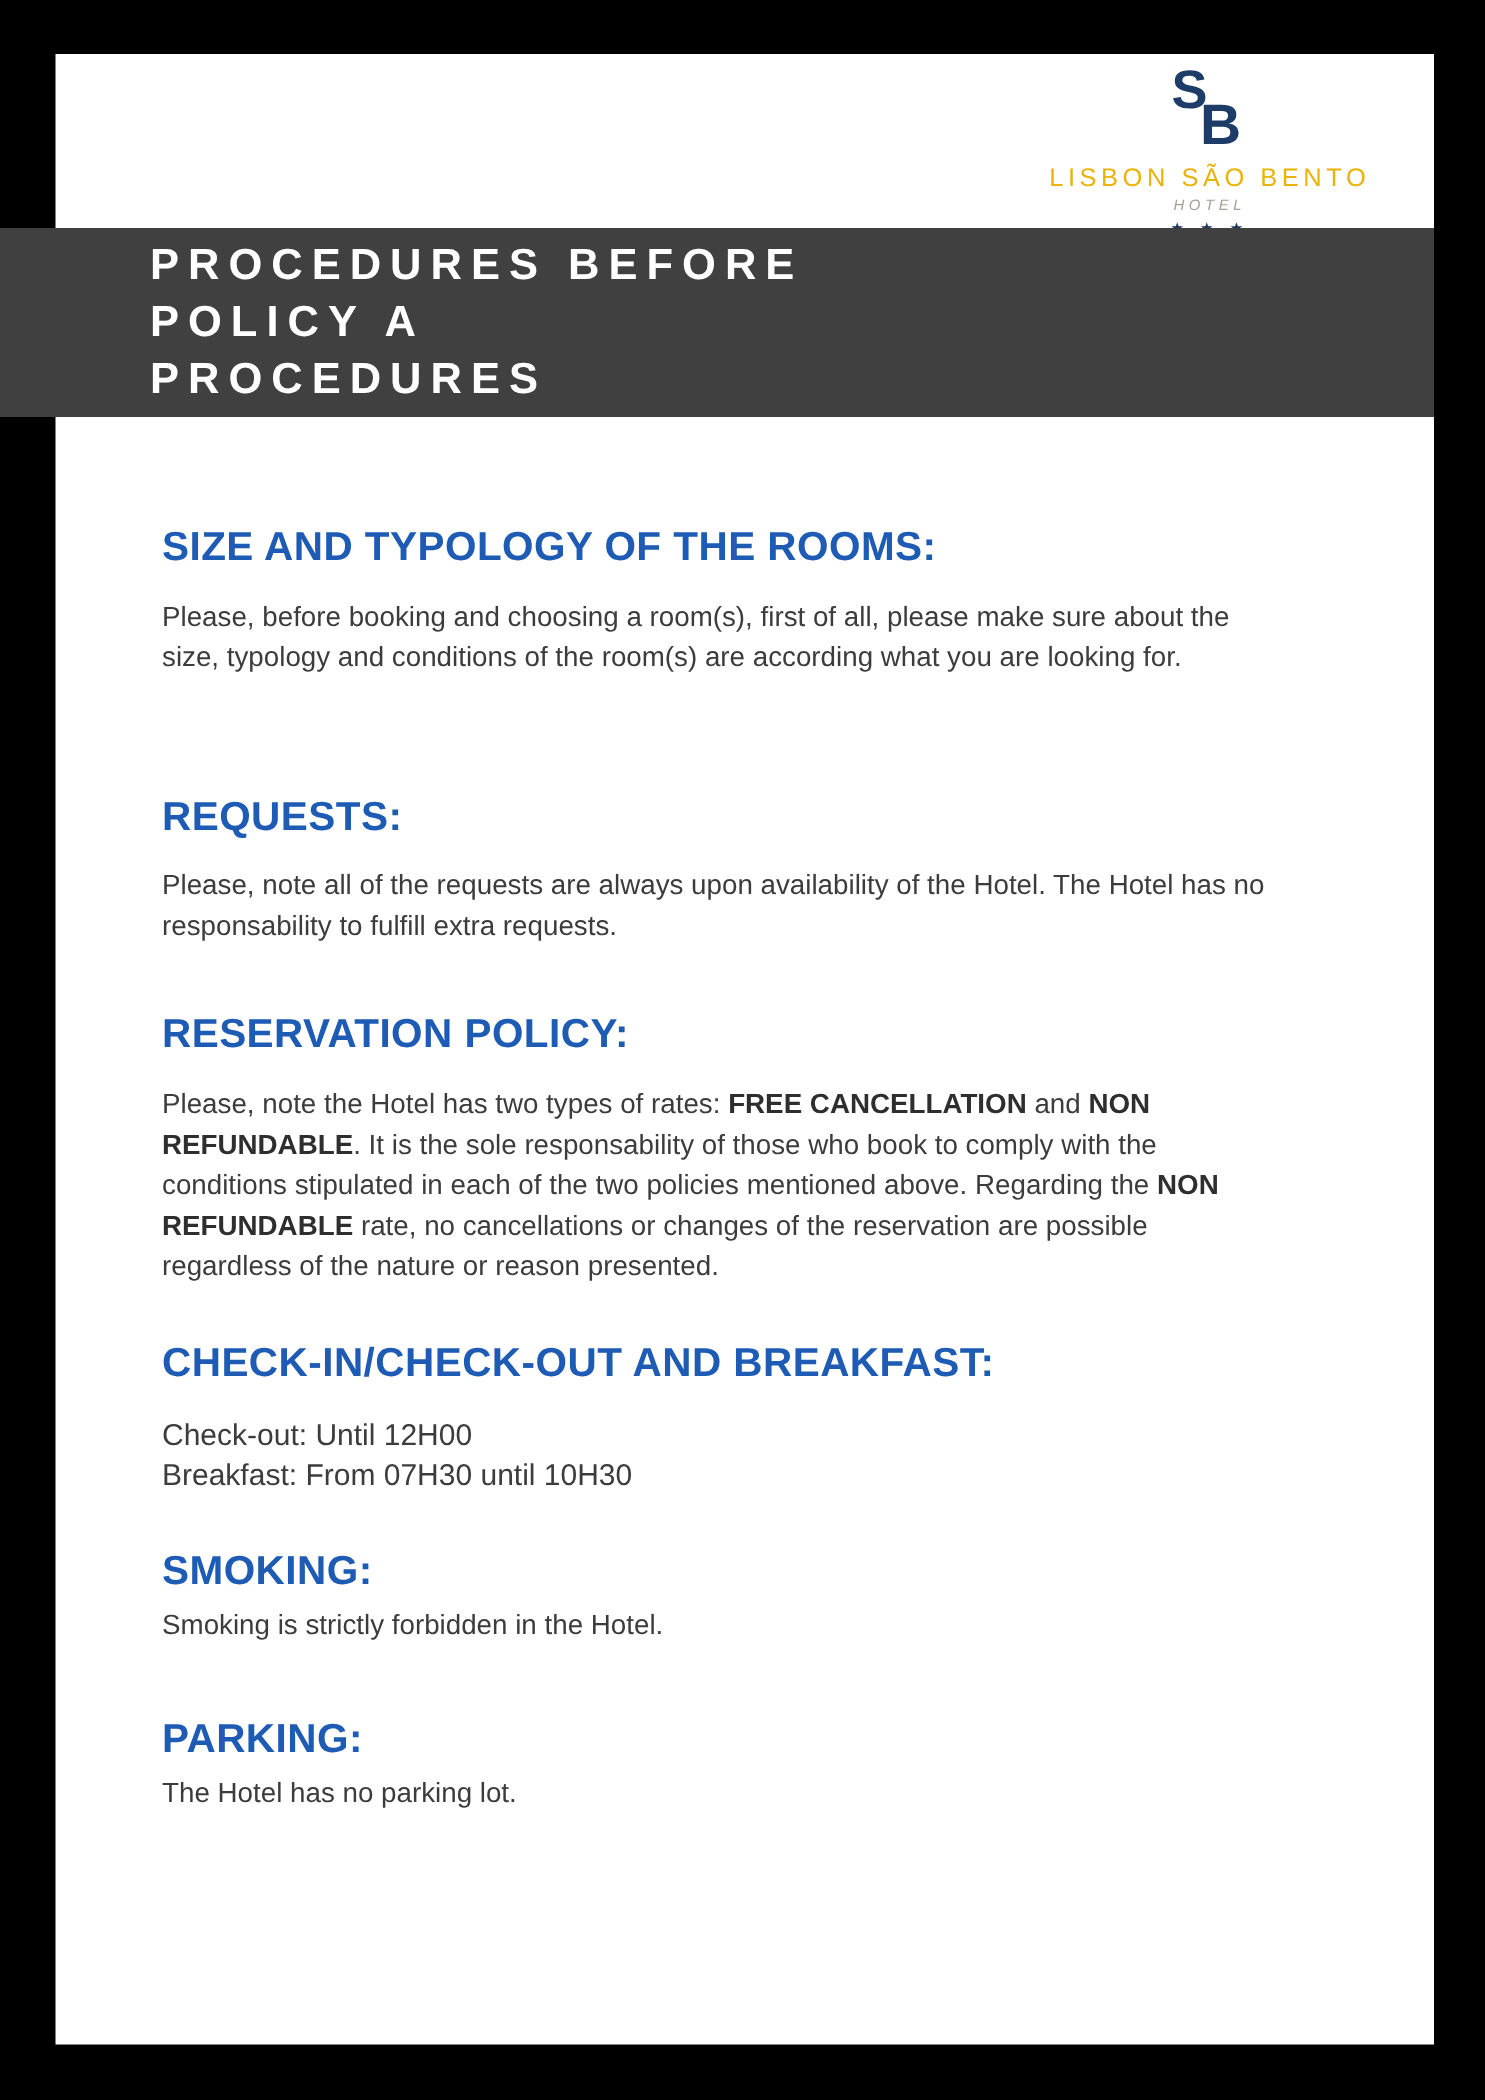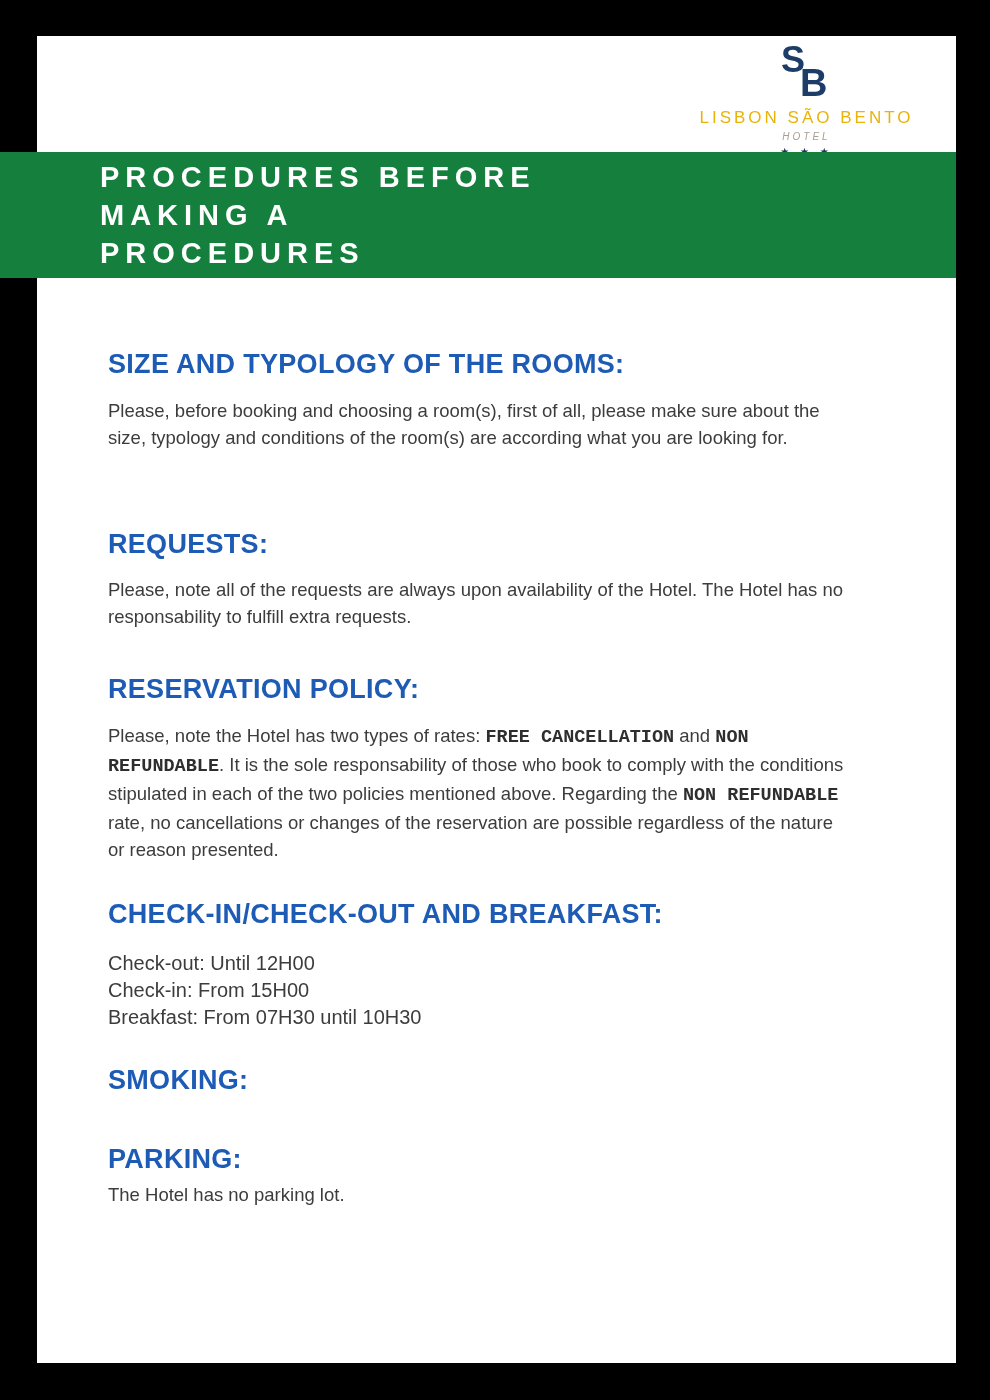--- a/index.html
+++ b/index.html
@@ -25,39 +25,39 @@
   .hotel-label {
     margin-top: 6px; font-size: 10px; letter-spacing: 3px;
     color: #a89e92; font-weight: 400; font-style: italic;
   }
   .star-rating {
     margin-top: 5px; font-size: 10px; letter-spacing: 4px; color: #22355c;
   }
   
   .banner {
     position: absolute; left: 0; top: 152px; width: 956px; height: 126px;
-    background: #15803d; box-sizing: border-box;
+    background: #404040; box-sizing: border-box;
     display: flex; flex-direction: column; justify-content: center;
     padding-left: 100px;
   }
   .banner-line {
     color: #ffffff; font-size: 29px; font-weight: 800;
     letter-spacing: 6px; line-height: 38px;
   }
   
   .content { position: absolute; left: 108px; top: 330px; width: 737px; }
   .sec-heading {
     margin: 0; color: #1d5bb4; font-size: 27px; font-weight: 800;
     letter-spacing: 0.3px; line-height: 32px;
   }
   .sec-body {
     margin: 0; color: #3c3c3c; font-size: 18.5px; line-height: 27px;
     font-weight: 400;
   }
-  .sec-body b { font-weight: 700; color: #2e2e2e; font-family: Liberation Mono, monospace; }
+  .sec-body b { font-weight: 700; color: #2e2e2e; }
   .sched-line { color: #3c3c3c; font-size: 20px; line-height: 27px; }
 </style>
 </head>
 <body>
 
 <div class="stage">
   <div class="paper"></div>
 
   <div class="logo-block">
     <span class="monogram">
@@ -66,21 +66,21 @@
         <text x="20" y="56" font-family="Liberation Sans, sans-serif" font-size="38" font-weight="bold" fill="#1d3c68">B</text>
       </svg>
     </span>
     <div class="brand-name">LISBON SÃO BENTO</div>
     <div class="hotel-label">HOTEL</div>
     <div class="star-rating">★ ★ ★</div>
   </div>
 
   <div class="banner">
     <div class="banner-line">PROCEDURES BEFORE</div>
-    <div class="banner-line">MAKING A</div>
+    <div class="banner-line">POLICY A</div>
     <div class="banner-line">PROCEDURES</div>
   </div>
 
   <div class="content">
 
     <div>
       <h2 class="sec-heading" style="margin-top:18px">SIZE AND TYPOLOGY OF THE ROOMS:</h2>
       <p class="sec-body" style="margin-top:17px">Please, before booking and choosing a room(s), first of all, please make sure about the size, typology and conditions of the room(s) are according what you are looking for.</p>
     </div>
 
@@ -91,27 +91,27 @@
 
     <div>
       <h2 class="sec-heading" style="margin-top:43px">RESERVATION POLICY:</h2>
       <p class="sec-body" style="margin-top:17px"><span>Please, note the Hotel has two types of rates: </span><b>FREE CANCELLATION</b><span> and </span><b>NON REFUNDABLE</b><span>. It is the sole responsability of those who book to comply with the conditions stipulated in each of the two policies mentioned above. Regarding the </span><b>NON REFUNDABLE</b><span> rate, no cancellations or changes of the reservation are possible regardless of the nature or reason presented.</span></p>
     </div>
 
     <div>
       <h2 class="sec-heading" style="margin-top:35px">CHECK-IN/CHECK-OUT AND BREAKFAST:</h2>
       <div style="margin-top:20px">
         <div class="sched-line">Check-out: Until 12H00</div>
-        <div class="sched-line">Check-in: From 15H00</div>
         <div class="sched-line">Breakfast: From 07H30 until 10H30</div>
       </div>
     </div>
 
     <div>
       <h2 class="sec-heading" style="margin-top:33px">SMOKING:</h2>
+      <p class="sec-body" style="margin-top:6px">Smoking is strictly forbidden in the Hotel.</p>
     </div>
 
     <div>
       <h2 class="sec-heading" style="margin-top:47px">PARKING:</h2>
       <p class="sec-body" style="margin-top:6px">The Hotel has no parking lot.</p>
     </div>
 
   </div>
 </div>
 

